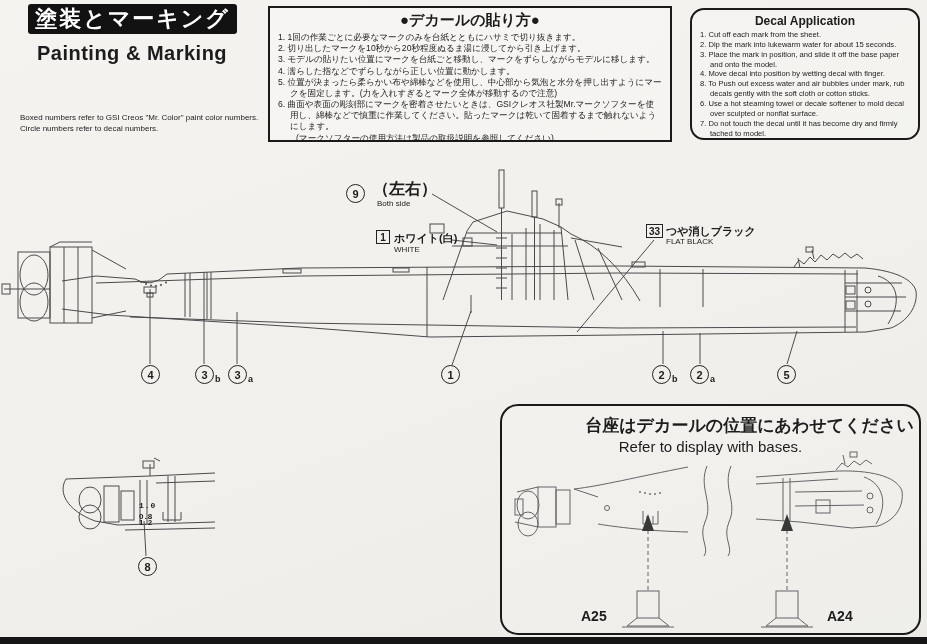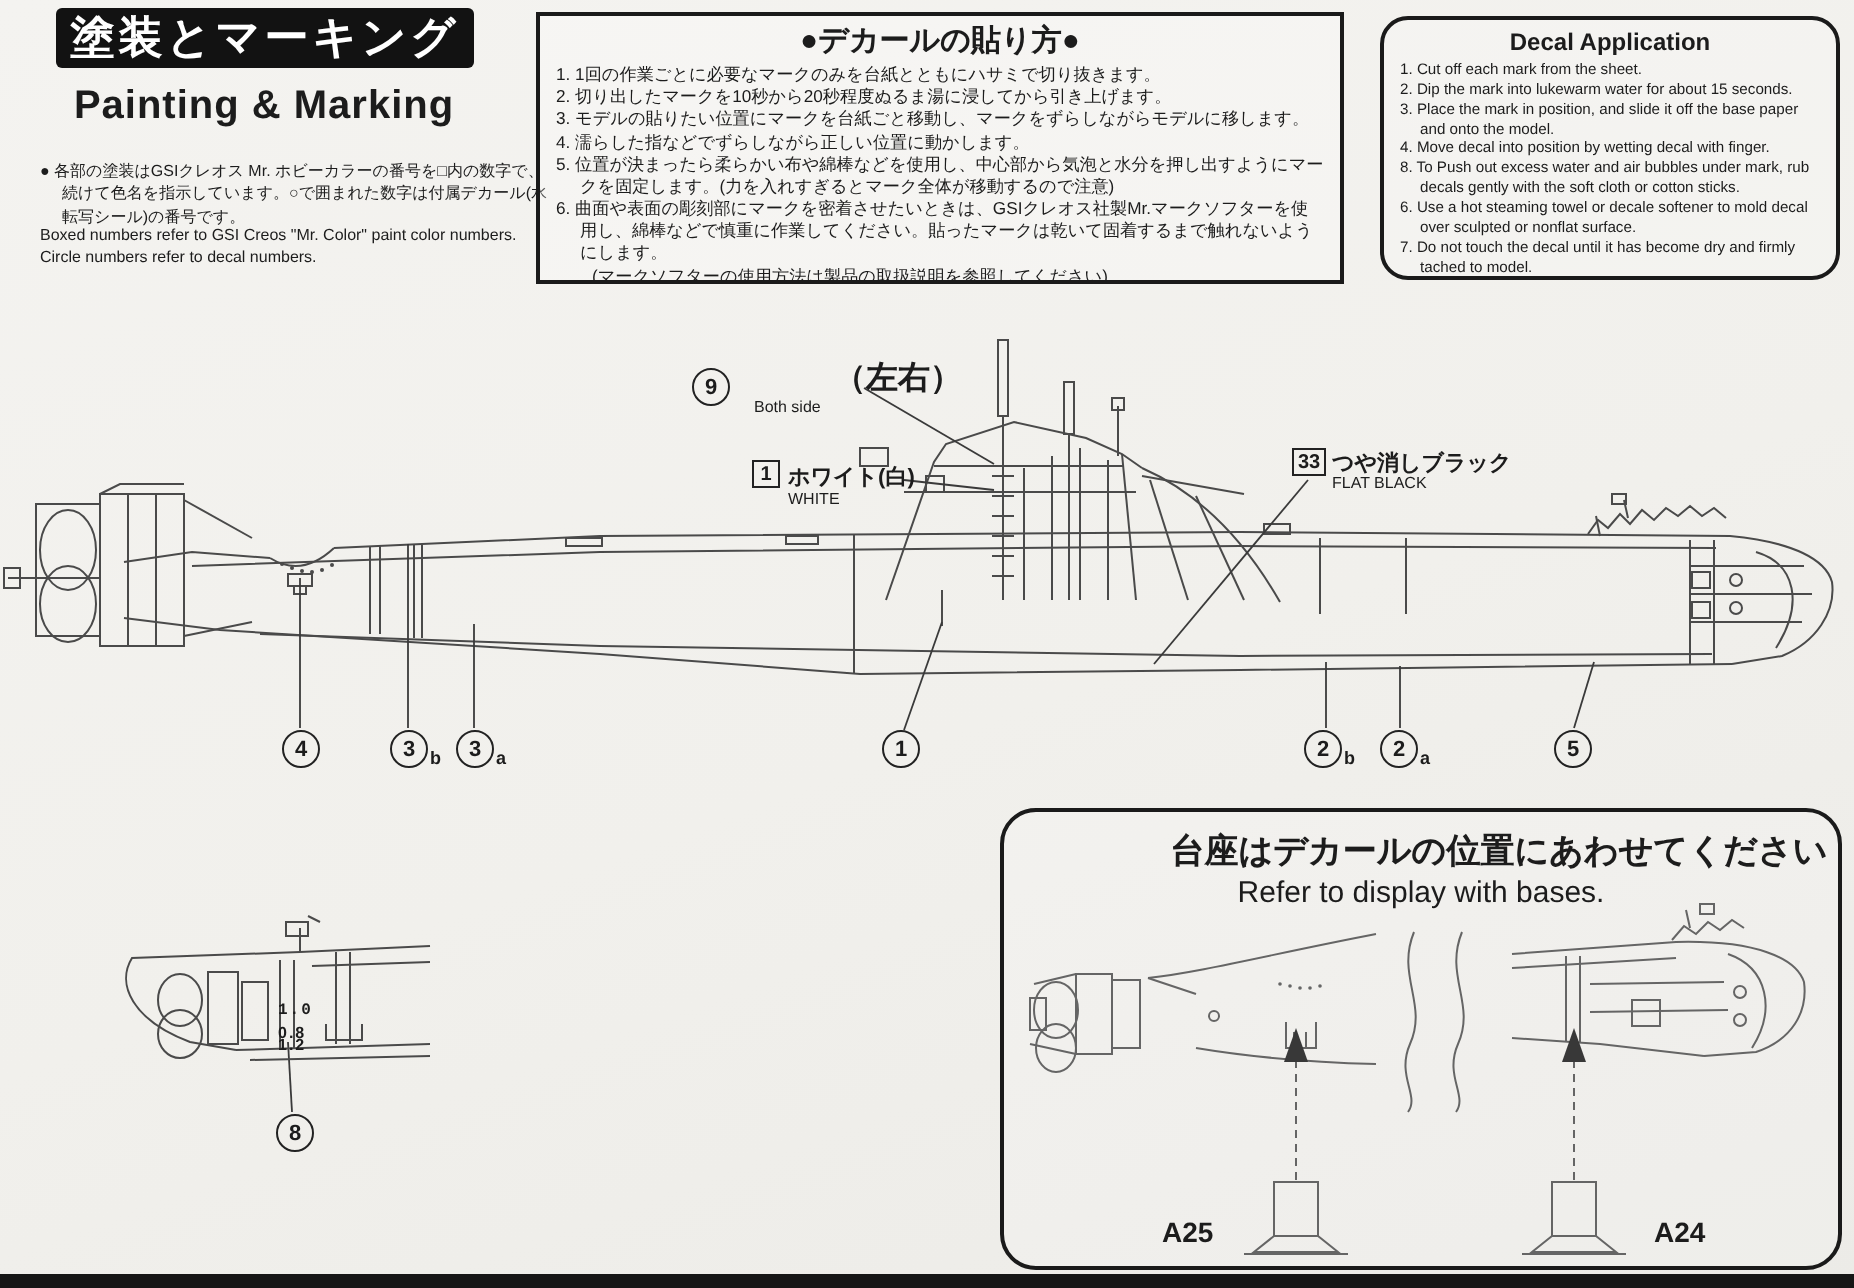--- a/index.html
+++ b/index.html
@@ -55,21 +55,21 @@
     box-sizing:border-box; display:flex; align-items:center; justify-content:center;
     font-size:11px; font-weight:bold; background:transparent;
   }
   .circ-sub{font-size:9px; font-weight:bold; margin-left:1px; line-height:1;}
   .numbox{
     border:1.5px solid #222; box-sizing:border-box; min-width:14px; height:14px;
     display:flex; align-items:center; justify-content:center;
     font-size:10px; font-weight:bold; padding:0 2px;
   }
   .callout-jp{font-size:11px; font-weight:bold; white-space:nowrap;}
-  .callout-jp-big{font-size:16px; font-weight:bold; white-space:nowrap;margin-left:44px;}
+  .callout-jp-big{font-size:16px; font-weight:bold; white-space:nowrap;}
   .callout-en{font-size:8px; white-space:nowrap;}
   .draft{font-size:8px; font-weight:bold; letter-spacing:1px;}
   
   .base-box{
     left:500px; top:404px; width:421px; height:231px;
     border:2px solid #1a1a1a; border-radius:18px; box-sizing:border-box;
     background:rgba(255,255,255,.15);
   }
   .base-title-jp{left:500px; top:414px; width:499px; text-align:center; font-size:17px; font-weight:bold;}
   .base-title-en{left:500px; top:438px; width:421px; text-align:center; font-size:15px;}
@@ -268,21 +268,20 @@
         <path d="M 776,618 L 766,626 L 808,626 L 798,618"></path>
         <line x1="761" y1="627" x2="813" y2="627"></line>
       </g>
     </g>
   </svg>
 
   <div class="abs title-box">
     <span>塗装とマーキング</span>
   </div>
   <div class="abs title-en">Painting &amp; Marking</div>
-  <div class="abs note-jp">● 各部の塗装はGSIクレオス Mr. ホビーカラーの番号を□内の数字で、続けて色名を指示しています。○で囲まれた数字は付属デカール(水転写シール)の番号です。</div>
   <div class="abs note-en">Boxed numbers refer to GSI Creos "Mr. Color" paint color numbers. Circle numbers refer to decal numbers.</div>
 
   <div class="abs howto-box">
     <div class="howto-title">●デカールの貼り方●</div>
     <div class="howto-step">1. 1回の作業ごとに必要なマークのみを台紙とともにハサミで切り抜きます。</div>
     <div class="howto-step">2. 切り出したマークを10秒から20秒程度ぬるま湯に浸してから引き上げます。</div>
     <div class="howto-step">3. モデルの貼りたい位置にマークを台紙ごと移動し、マークをずらしながらモデルに移します。</div>
     <div class="howto-step">4. 濡らした指などでずらしながら正しい位置に動かします。</div>
     <div class="howto-step">5. 位置が決まったら柔らかい布や綿棒などを使用し、中心部から気泡と水分を押し出すようにマークを固定します。(力を入れすぎるとマーク全体が移動するので注意)</div>
     <div class="howto-step">6. 曲面や表面の彫刻部にマークを密着させたいときは、GSIクレオス社製Mr.マークソフターを使用し、綿棒などで慎重に作業してください。貼ったマークは乾いて固着するまで触れないようにします。</div>

